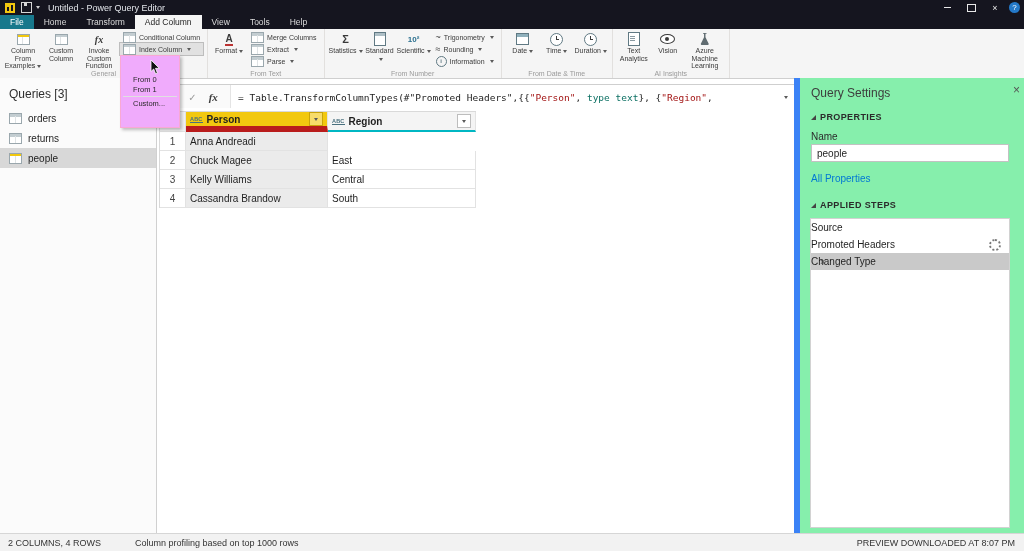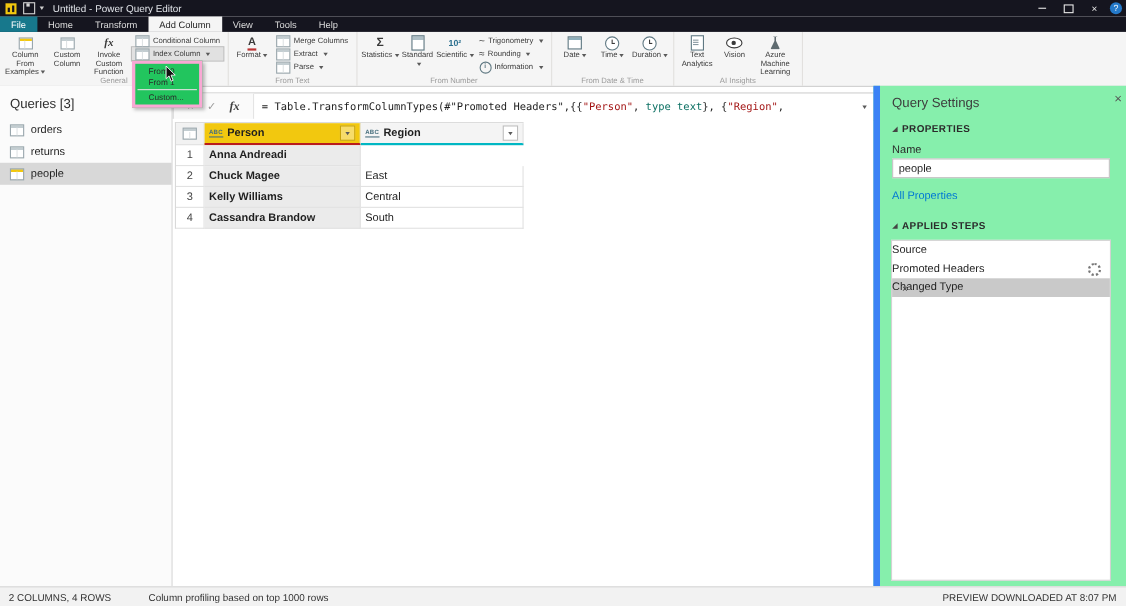--- a/index.html
+++ b/index.html
@@ -66,22 +66,22 @@
   .i-flask{width:9px;height:12px;background:#5f6b70;
            clip-path:polygon(30% 0,70% 0,70% 6%,58% 6%,58% 36%,95% 92%,88% 100%,12% 100%,5% 92%,42% 36%,42% 6%,30% 6%);}
   .i-doc{width:10px;height:12px;border:1px solid #607983;background:#fff;position:relative;}
   .i-doc::before{content:"";position:absolute;left:1.5px;top:2.5px;width:5px;height:1px;background:#8a9aa2;
                  box-shadow:0 2px 0 #8a9aa2,0 4px 0 #8a9aa2;}
   .i-info{width:9px;height:9px;border-radius:50%;border:1px solid #607983;font-size:6px;color:#607983;
           display:flex;align-items:center;justify-content:center;font-weight:bold;flex:none;}
   .i-glyph{font-size:9px;color:#3a3a3a;flex:none;}
 
   
-  .menu{position:absolute;left:120px;top:55px;width:58px;background:#22c55e;border:3px solid #f9a8d4;
-        box-shadow:2px 2px 3px rgba(0,0,0,.25);z-index:40;padding:1px 0;}
+  .menu{position:absolute;left:120px;top:55px;width:58px;background:#f0abfc;border:1px solid #f9a8d4;
+        box-shadow:2px 2px 3px rgba(0,0,0,.25);z-index:40;padding:18px 0;}
   .menu-item{height:10.5px;display:flex;align-items:center;padding-left:12px;font-size:7.5px;color:#2a2a2a;}
   .menu-sep{height:1px;background:#e0e0e0;margin:1px 2px;}
   .cursor{position:absolute;left:150px;top:60px;z-index:50;}
 
   
   .queries{position:absolute;left:0;top:78px;width:156px;height:455px;background:#fbfbfb;
            border-right:1px solid #d0d0d0;}
   .q-header{display:flex;align-items:center;padding:9px 8px 7px 9px;font-size:12px;color:#2e2e2e;}
   .q-collapse{margin-left:auto;color:#555;font-size:11px;line-height:10px;}
   .q-item{height:20px;display:flex;align-items:center;gap:6px;padding-left:9px;font-size:10px;color:#1f1f1f;}
@@ -104,27 +104,27 @@
   .gridarea{position:absolute;left:157px;top:108px;width:637px;height:425px;background:#fff;}
   .ptable{position:absolute;left:2px;top:3px;border-top:1px solid #d9d9d9;border-left:1px solid #d9d9d9;font-size:10px;}
   .trow{display:flex;}
   .tc{border-right:1px solid #e2e2e2;border-bottom:1px solid #e2e2e2;display:flex;align-items:center;height:19px;box-sizing:border-box;}
   .thead .tc{height:20px;}
   .c-num{width:26px;justify-content:center;color:#444;}
   .c-p{width:142px;padding:0 4px;} .c-r{width:148px;padding:0 4px;}
   .corner{background:#f2f2f2;justify-content:center;}
   .head{font-weight:bold;color:#1f1f1f;gap:4px;}
   .abc{font-size:5.5px;font-weight:bold;color:#49707e;letter-spacing:.2px;border-bottom:1px solid #49707e;flex:none;}
-  .head-person{background:#f2c80f;border-bottom:2px solid #b91c1c;}
+  .head-person{background:#f2c80f;border-bottom:6px solid #b91c1c;}
   .head-region{background:#f4f4f4;border-bottom:2px solid #00b7c3;}
   .filterbtn{margin-left:auto;width:12px;height:12px;border:1px solid #bdbdbd;background:#fff;
              display:flex;align-items:center;justify-content:center;flex:none;}
   .filterbtn .caret{margin-left:0;}
   .head-person .filterbtn{background:#f7dc6a;border-color:#c9a40a;}
-  .cell{color:#1f1f1f;} .colsel{background:#ebebeb;font-weight:bold;}
+  .cell{color:#1f1f1f;} .colsel{background:#ebebeb;}
 
   
   .qpanel{position:absolute;left:794px;top:78px;width:230px;height:455px;background:#86efac;
           border-left:6px solid #3b82f6;}
   .qp-title{position:absolute;left:11px;top:8px;font-size:12px;color:#3d3d3d;}
   .qp-close{position:absolute;right:10px;top:5px;font-size:12px;color:#555;}
   .sec-head{position:absolute;left:11px;display:flex;align-items:center;gap:4px;font-size:9px;
             font-weight:bold;color:#2b2b2b;letter-spacing:.4px;}
   .tri{width:0;height:0;border-left:5px solid transparent;border-bottom:5px solid #444;flex:none;}
   .qp-namelabel{position:absolute;left:11px;top:53px;font-size:10px;color:#2b2b2b;}

